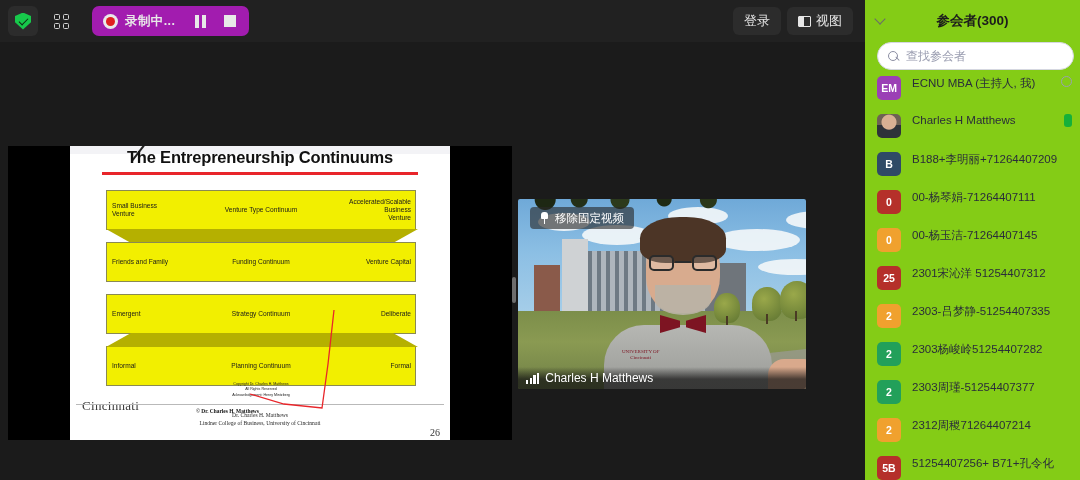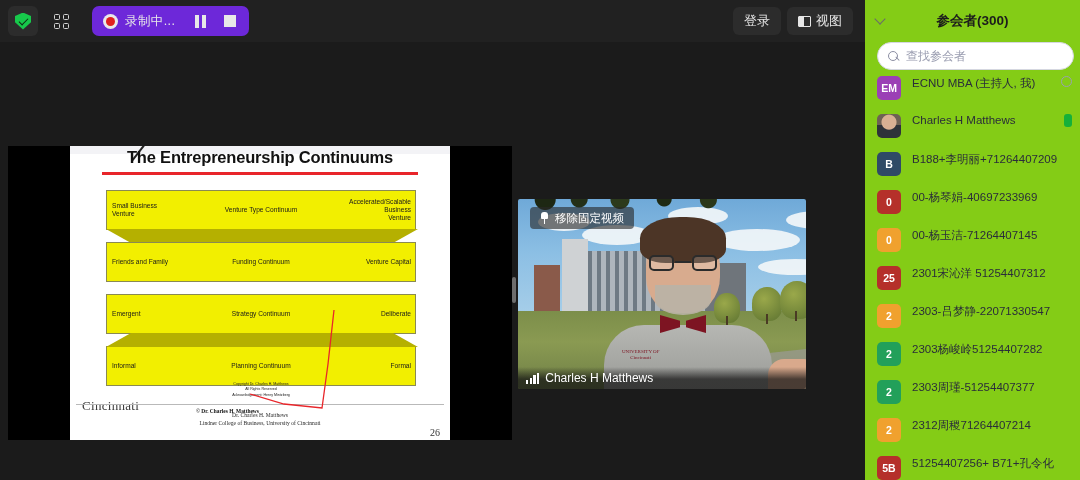--- a/index.html
+++ b/index.html
@@ -51,22 +51,23 @@
   .grid-icon {
     width: 15px; height: 15px;
     display: grid; grid-template-columns: 6px 6px; grid-template-rows: 6px 6px;
     gap: 3px;
   }
   .grid-icon i { display: block; border: 1.6px solid #d2d2d2; border-radius: 1.5px; }
 
   .rec-group {
     display: flex; align-items: flex-end;
     height: 30px; margin-left: 16px;
-    background: #6d28d9; border-radius: 7px;
+    background: #a21caf; border-radius: 7px;
     padding: 0 4px;
+    font-weight: bold;
   }
   .rec-chip {
     display: flex; align-items: center; gap: 7px;
     padding: 0 10px 0 7px; height: 30px; cursor: pointer;
   }
   .rec-dot {
     width: 15px; height: 15px; border-radius: 50%;
     background: #e9e9e9; display: flex; align-items: center; justify-content: center;
   }
   .rec-dot i { width: 9px; height: 9px; border-radius: 50%; background: #e02020; display: block; }
@@ -579,36 +580,36 @@
             <span class="mic-on"></span>
           </div>
         </div>
         <div class="prow">
           <div class="avatar" style="background: rgb(47, 74, 102);">B</div>
           <div class="pname">B188+李明丽+71264407209</div>
           <div class="pstatus"></div>
         </div>
         <div class="prow">
           <div class="avatar" style="background: rgb(181, 48, 42);">0</div>
-          <div class="pname">00-杨琴娟-40697233969</div>
+          <div class="pname">00-杨琴娟-71264407111</div>
           <div class="pstatus"></div>
         </div>
         <div class="prow">
           <div class="avatar" style="background: rgb(240, 161, 46);">0</div>
           <div class="pname">00-杨玉洁-71264407145</div>
           <div class="pstatus"></div>
         </div>
         <div class="prow">
           <div class="avatar" style="background: rgb(181, 48, 42);">25</div>
           <div class="pname">2301宋沁洋 51254407312</div>
           <div class="pstatus"></div>
         </div>
         <div class="prow">
           <div class="avatar" style="background: rgb(240, 161, 46);">2</div>
-          <div class="pname">2303-吕梦静-22071330547</div>
+          <div class="pname">2303-吕梦静-51254407335</div>
           <div class="pstatus"></div>
         </div>
         <div class="prow">
           <div class="avatar" style="background: rgb(34, 160, 90);">2</div>
           <div class="pname">2303杨峻岭51254407282</div>
           <div class="pstatus"></div>
         </div>
         <div class="prow">
           <div class="avatar" style="background: rgb(34, 160, 90);">2</div>
           <div class="pname">2303周瑾-51254407377</div>

